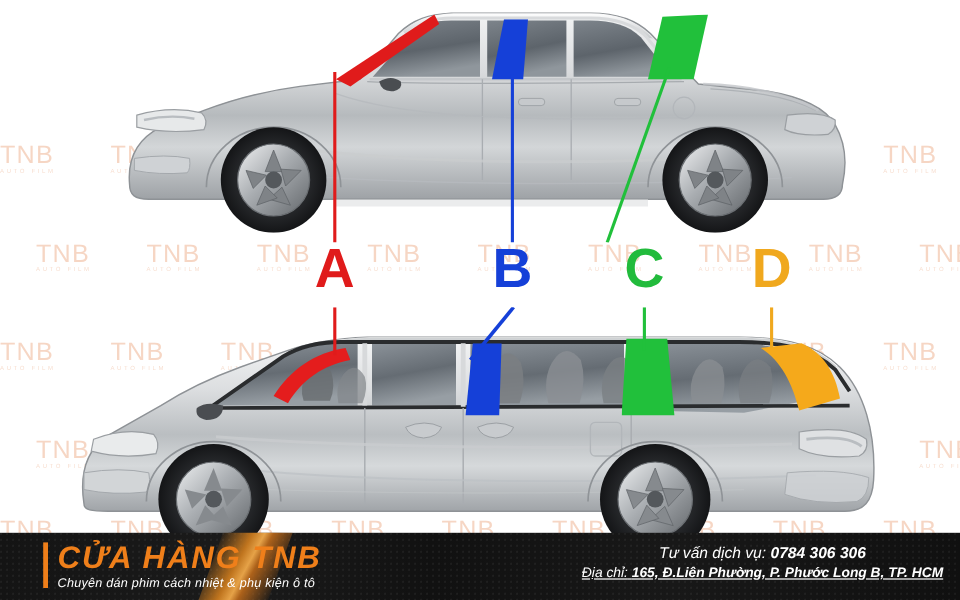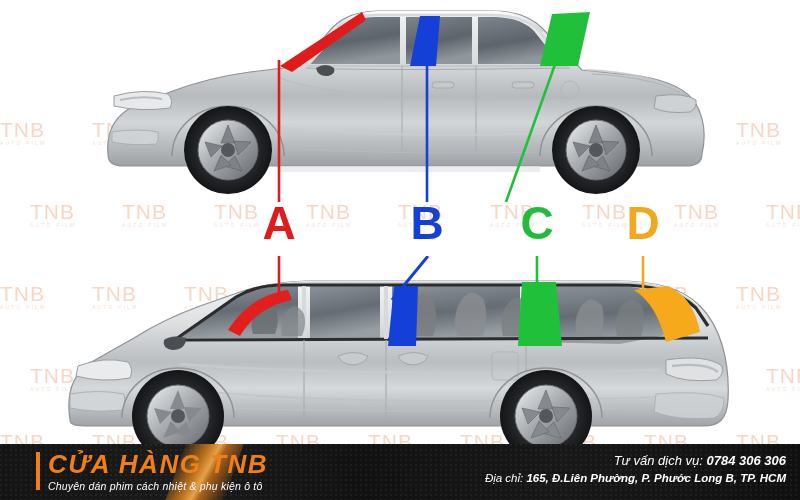--- a/index.html
+++ b/index.html
@@ -66,25 +66,25 @@
     color:#ef7f1a; font-weight:700; font-size:26px; letter-spacing:1.5px;
     font-style:italic; line-height:28px;
     font-family:"Liberation Sans", sans-serif;
   }
   .brand-sub {
     margin-left:12px;
     color:#ffffff; font-size:10.5px; font-style:italic; letter-spacing:.2px;
     line-height:14px; margin-top:1px;
     font-family:"Liberation Sans", sans-serif;
   }
-  .contact { position:absolute; right:14px; top:8px; text-align:right; color:#fff; }
+  .contact { position:absolute; right:14px; top:8px; text-align:center; color:#fff; }
   .contact-row { font-size:13px; font-style:italic; line-height:18px; white-space:nowrap; }
   .contact-row .lbl { font-weight:400; }
   .contact-row .val { font-weight:700; }
-  .contact-row.addr { font-size:11.5px; line-height:17px; }
+  .contact-row.addr { font-size:11.5px; line-height:17px;text-decoration:underline; }
   .contact-row.addr .val { font-size:11.5px; }
 </style>
 </head>
 <body>
 
 <div id="stage">
 
   <div class="wm-layer" id="wmLayer">
       <div class="wm" style="left: 0px; top: 118px;"><span>TNB</span><i>AUTO FILM</i></div>
       <div class="wm" style="left: 92px; top: 118px;"><span>TNB</span><i>AUTO FILM</i></div>

